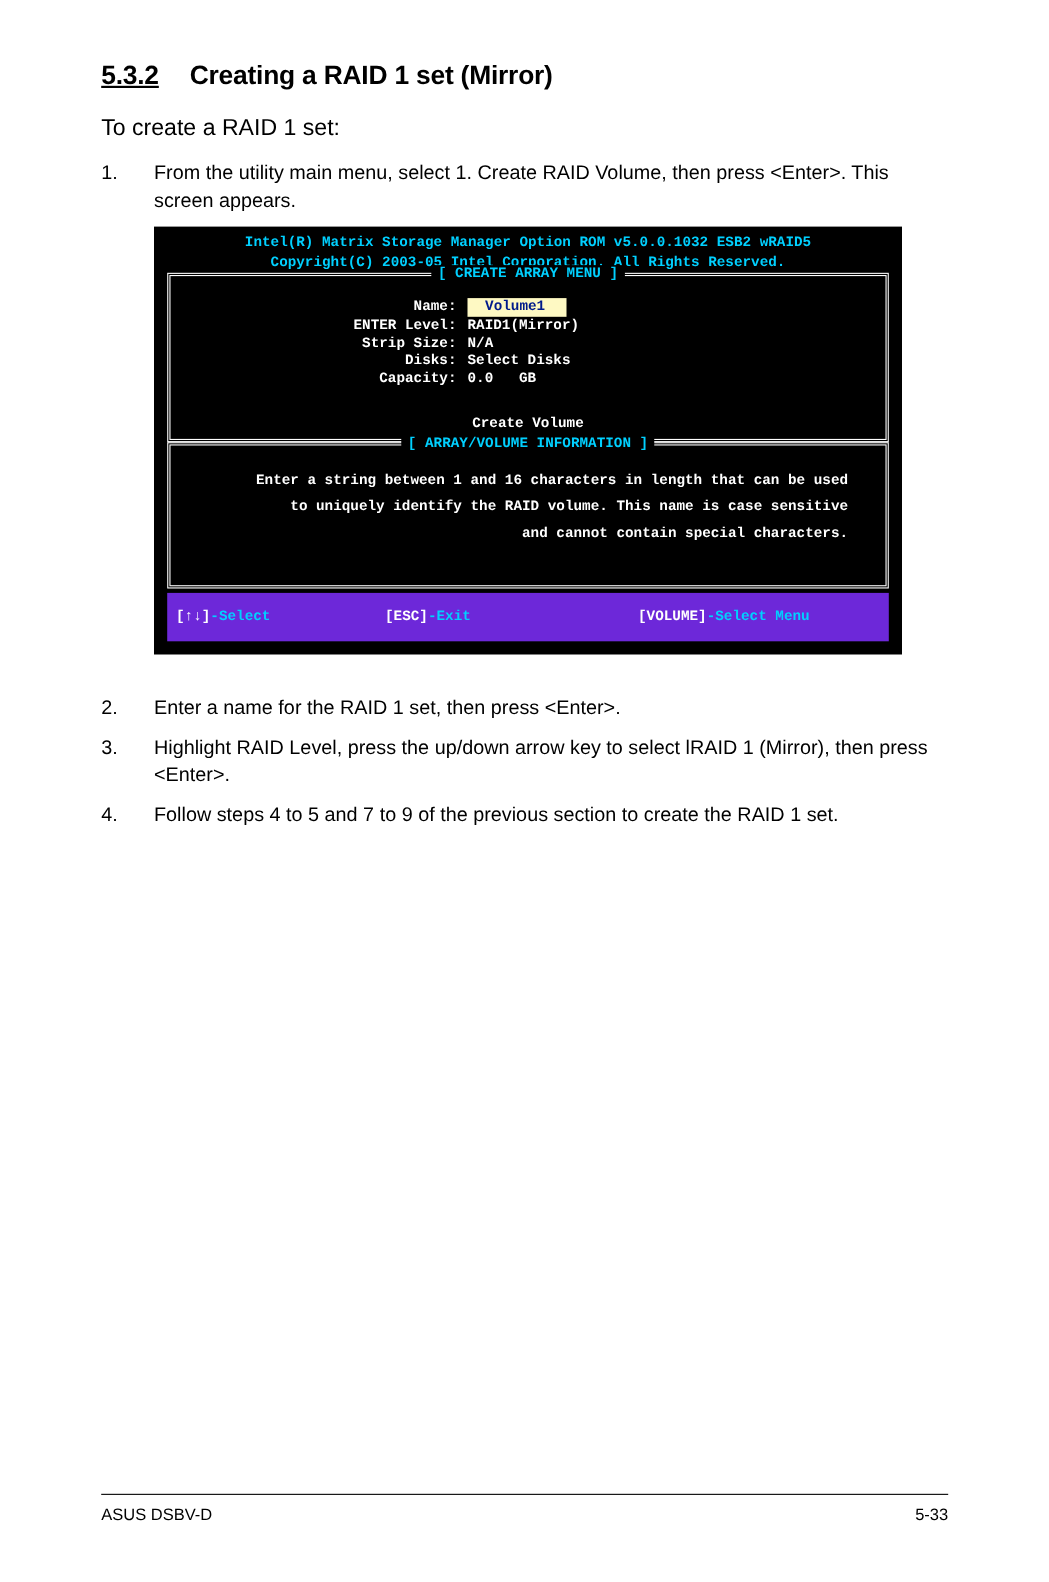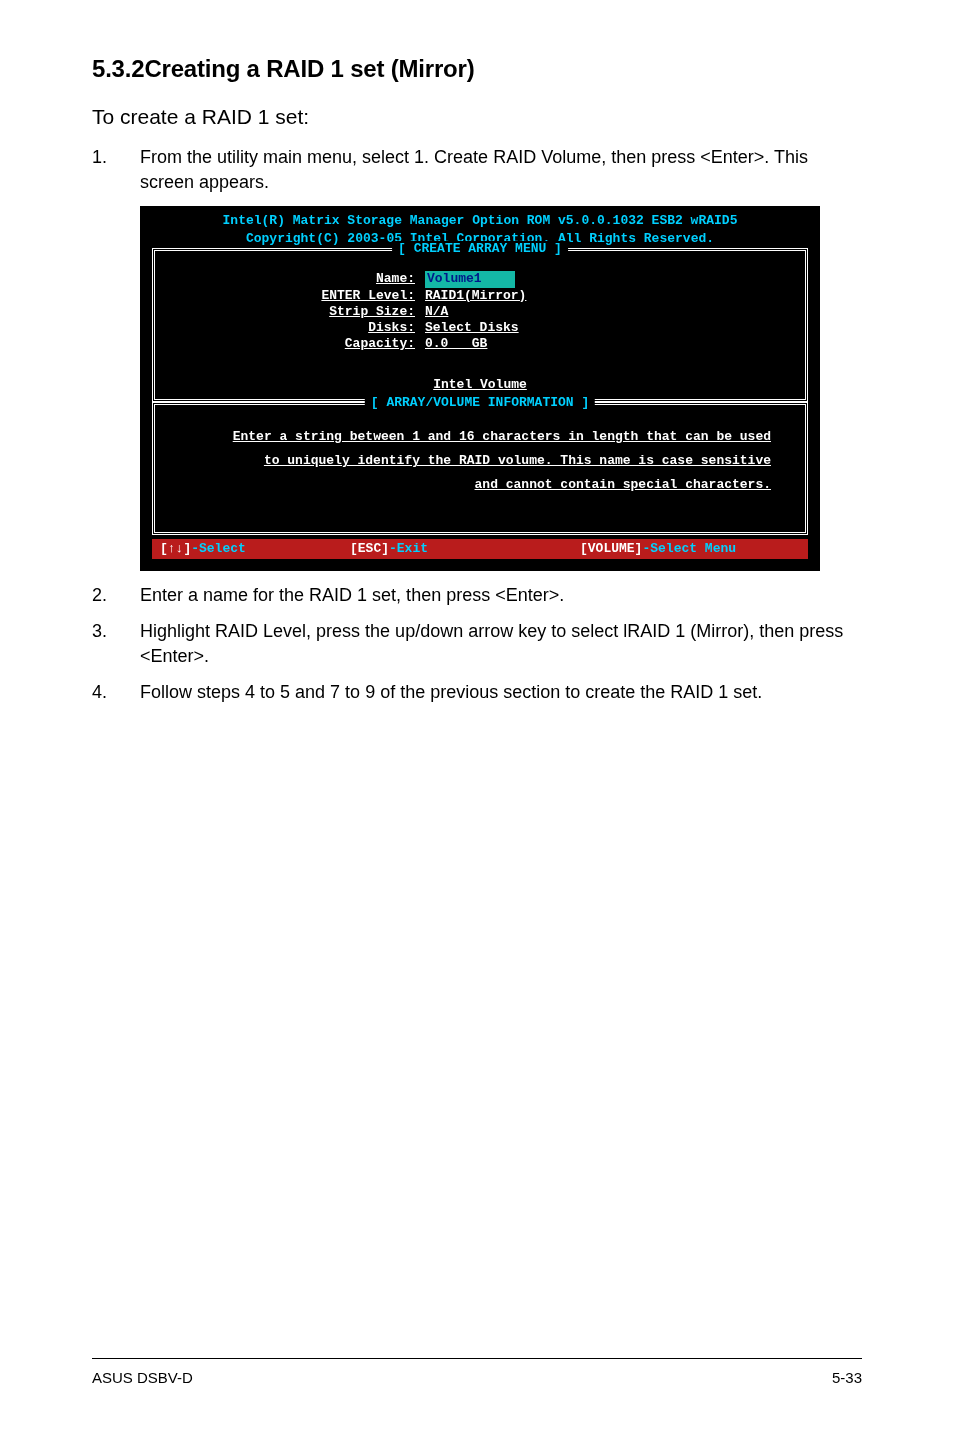--- a/index.html
+++ b/index.html
@@ -16,41 +16,43 @@
     position: relative;
     padding: 55px 92px 50px 92px;
   }
   .heading {
     font-size: 24px;
     font-weight: bold;
     margin-bottom: 20px;
     letter-spacing: -0.2px;
   }
   .heading .num {
+    margin-right: 28px;
+    text-decoration: underline;
   }
   .body-text {
     font-size: 21px;
     line-height: 1.35;
     margin-bottom: 14px;
   }
   .ol-row {
     display: flex;
     font-size: 18px;
     line-height: 1.35;
     margin-bottom: 12px;
   }
   .ol-num {
     width: 48px;
     flex: 0 0 48px;
   }
   .ol-body {
     flex: 1;
   }
   .bios-wrapper {
-    margin: 12px 0 12px 48px;
+    margin: 12px 0 36px 48px;
     width: 680px;
   }
   .bios {
     background: #000;
     color: #fff;
     font-family: "Courier New", monospace;
     font-size: 13px;
     line-height: 1.25;
     padding: 6px 0 0 0;
     font-weight: bold;
@@ -58,21 +60,20 @@
   .bios-title-band {
     color: #00d0ff;
     text-align: center;
     padding: 1px 8px;
   }
   .bios-frame {
     border: 3px double #fff;
     margin: 0 12px;
     padding: 6px 10px;
     position: relative;
-    text-decoration: underline;
   }
   .bios-frame-label {
     position: absolute;
     top: -10px;
     left: 50%;
     transform: translateX(-50%);
     background: #000;
     color: #00d0ff;
     padding: 0 6px;
     white-space: pre;
@@ -83,43 +84,43 @@
   }
   .bios-label {
     width: 260px;
     text-align: right;
     padding-right: 10px;
   }
   .bios-val {
     flex: 1;
   }
   .bios-input-box {
-    background: #14b8a6;
+    background: #fef9c3;
     color: #001a8a;
     display: inline-block;
-    padding: 0 2px;
+    padding: 0 16px;
     min-width: 90px;
   }
   .bios-center {
     text-align: center;
     margin-top: 10px;
   }
   .bios-info {
     text-align: right;
     padding: 4px 24px;
     white-space: normal;
   }
   .bios-divider {
     height: 14px;
   }
   .bios-footer {
-    background: #b91c1c;
+    background: #6d28d9;
     color: #00d0ff;
     margin: 4px 12px 6px 12px;
-    padding: 2px 8px;
+    padding: 14px 8px;
     display: flex;
     justify-content: flex-start;
   }
   .bios-footer .seg1 { width: 190px; }
   .bios-footer .seg2 { flex: 0 0 150px; }
   .bios-footer .seg3 { flex: 1; text-align: left; padding-left: 80px; }
   .bios-footer .hl { color: #fff; }
   .bios-footer .dim { color: #00d0ff; }
   .page-footer {
     position: absolute;
@@ -169,21 +170,21 @@
       </div>
       <div class="bios-row">
         <span class="bios-label">Disks:</span>
         <span class="bios-val">Select Disks</span>
       </div>
       <div class="bios-row">
         <span class="bios-label">Capacity:</span>
         <span class="bios-val">0.0   GB</span>
       </div>
       <div class="bios-divider"></div>
-      <div class="bios-center">Intel Volume</div>
+      <div class="bios-center">Create Volume</div>
     </div>
 
     <div class="bios-frame">
       <div class="bios-frame-label">[ ARRAY/VOLUME INFORMATION ]</div>
       <div class="bios-divider"></div>
       <div class="bios-info">Enter a string between 1 and 16 characters in length that can be used</div>
       <div class="bios-info">to uniquely identify the RAID volume. This name is case sensitive</div>
       <div class="bios-info">and cannot contain special characters.</div>
       <div class="bios-divider"></div>
       <div class="bios-divider"></div>

